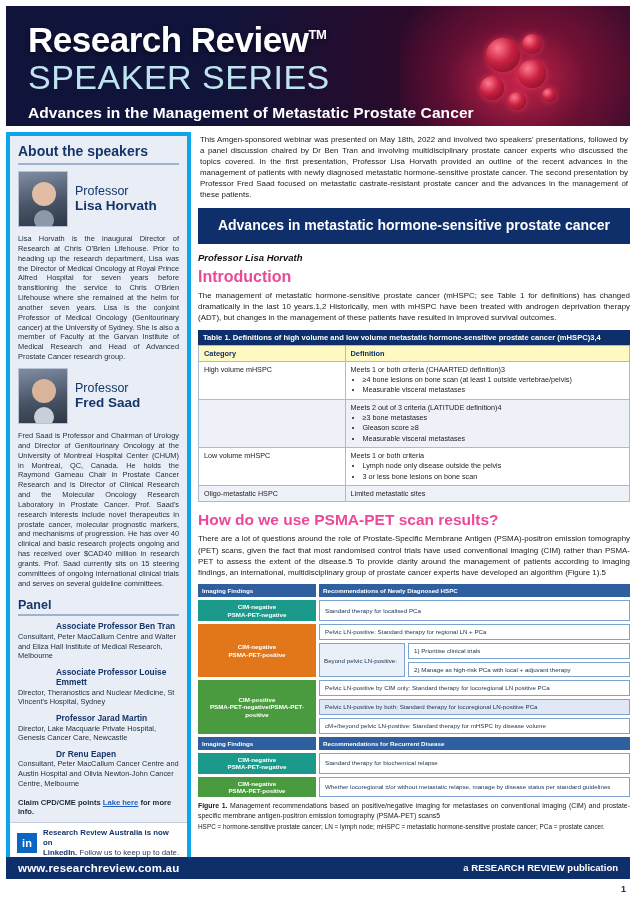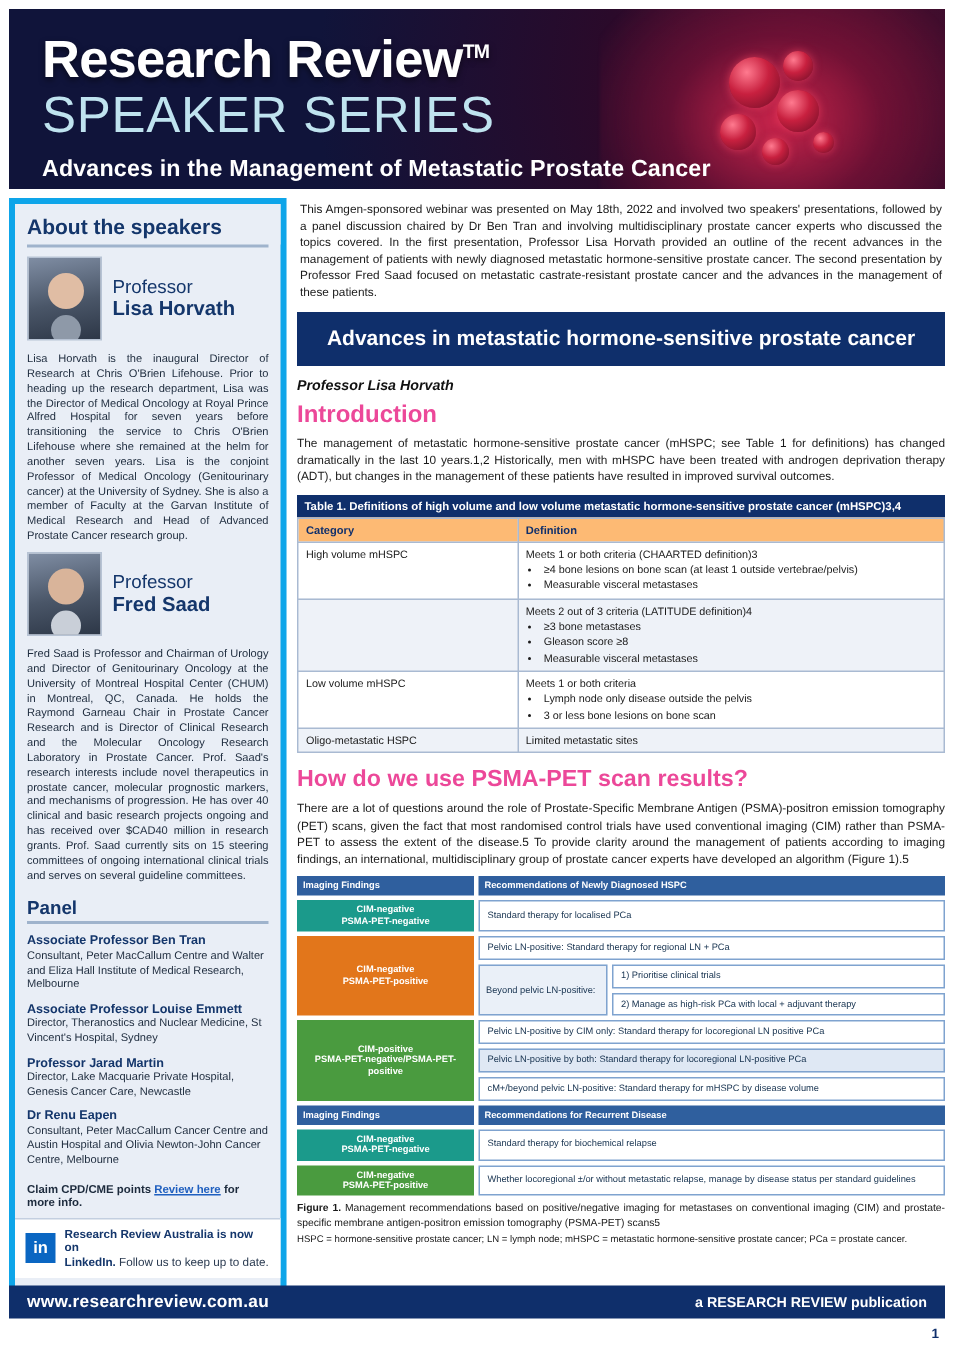--- a/index.html
+++ b/index.html
@@ -103,21 +103,21 @@
   .bio {
     font-size: 7.4px; line-height: 1.33; color: #1c2a3c;
     padding: 3px 8px 6px 8px; text-align: justify;
   }
   .panel-title {
     color: #14366b; font-size: 12.5px; font-weight: bold;
     padding: 4px 8px 2px 8px;
   }
   .panel-rule { height: 2px; background: #9fb3cc; margin: 0 8px 5px 8px; }
   .panel-item { padding: 0 8px 6px 8px; }
-  .panel-item .pname { font-size: 8.4px; font-weight: bold; color: #14366b; line-height: 1.25; }
+  .panel-item .pname { font-size: 8.4px; font-weight: bold; color: #14366b; line-height: 1.25; margin-left: 38px; }
   .panel-item .paff { font-size: 7.4px; color: #1c2a3c; line-height: 1.3; }
   .cpd {
     font-size: 7.6px; color: #1c2a3c; padding: 4px 8px 6px 8px; font-weight: bold;
   }
   .cpd a { color: #1f5fbf; text-decoration: underline; font-weight: bold; }
   .linkedin-bar {
     display: flex; align-items: center; gap: 6px;
     background: #ffffff; border-top: 1px solid #c3cfe0;
     padding: 5px 7px;
   }
@@ -146,21 +146,21 @@
   .para { font-size: 7.9px; line-height: 1.42; color: #1a1a1a; text-align: justify; margin-bottom: 6px; }
 
   
   table.t1 { width: 100%; border-collapse: collapse; margin: 4px 0 6px 0; border-radius: 11px; }
   table.t1 caption {
     caption-side: top; background: #0f2f6b; color: #fff;
     font-size: 7.6px; font-weight: bold; text-align: left;
     padding: 3px 5px;
   }
   table.t1 th {
-    background: #fdba74; color: #0f2f6b; font-size: 7.4px; font-weight: bold;
+    background: #fef9c3; color: #0f2f6b; font-size: 7.4px; font-weight: bold;
     text-align: left; padding: 3px 5px; border: 1px solid #a9bad2;
   }
   table.t1 td {
     font-size: 7.2px; color: #1a1a1a; padding: 3px 5px; border: 1px solid #a9bad2;
     vertical-align: top; line-height: 1.3;
   }
   table.t1 td.cat { width: 34%; }
   table.t1 ul { margin: 1px 0 1px 12px; }
   table.t1 li { margin-bottom: 1px; }
   .t1 .alt { background: #eef2f8; }
@@ -199,21 +199,21 @@
   .fighead .a { width: 118px; flex: 0 0 118px; }
   .fighead .b { flex: 1 1 auto; }
   .figcap { font-size: 6.9px; line-height: 1.35; color: #1a1a1a; margin-top: 4px; text-align: justify; }
   .figcap b { font-weight: bold; }
   .abbr { font-size: 6.4px; color: #1a1a1a; margin-top: 3px; line-height: 1.3; }
 
   
   .footer {
     position: absolute; left: 6px; right: 6px; bottom: 18px;
     background: #0f2f6b; color: #ffffff;
-    display: flex; align-items: flex-end; justify-content: space-between;
+    display: flex; align-items: flex-start; justify-content: space-between;
     padding: 5px 12px;
   }
   .footer .url { font-size: 11.5px; font-weight: bold; letter-spacing: .2px; }
   .footer .pub { font-size: 9.5px; font-weight: bold; }
   .pageno {
     position: absolute; right: 10px; bottom: 3px;
     font-size: 9px; color: #0f2f6b; font-weight: bold;
   }
 </style>
 </head>
@@ -282,21 +282,21 @@
         <div class="panel-item">
           <div class="pname">Professor Jarad Martin</div>
           <div class="paff">Director, Lake Macquarie Private Hospital, Genesis Cancer Care, Newcastle</div>
         </div>
         <div class="panel-item">
           <div class="pname">Dr Renu Eapen</div>
           <div class="paff">Consultant, Peter MacCallum Cancer Centre and Austin Hospital and Olivia Newton-John Cancer Centre, Melbourne</div>
         </div>
 
         <div class="cpd">
-          <span>Claim CPD/CME points </span><a href="#">Review here</a><span> for more info.</span>
+          <span>Claim CPD/CME points </span><a href="#">Lake here</a><span> for more info.</span>
         </div>
 
         <div class="linkedin-bar">
           <div class="li-icon">in</div>
           <div class="t">
             <div>Research Review Australia is now on</div>
             <div><span>LinkedIn.</span><span class="sub"> Follow us to keep up to date.</span></div>
           </div>
         </div>
       </div>

